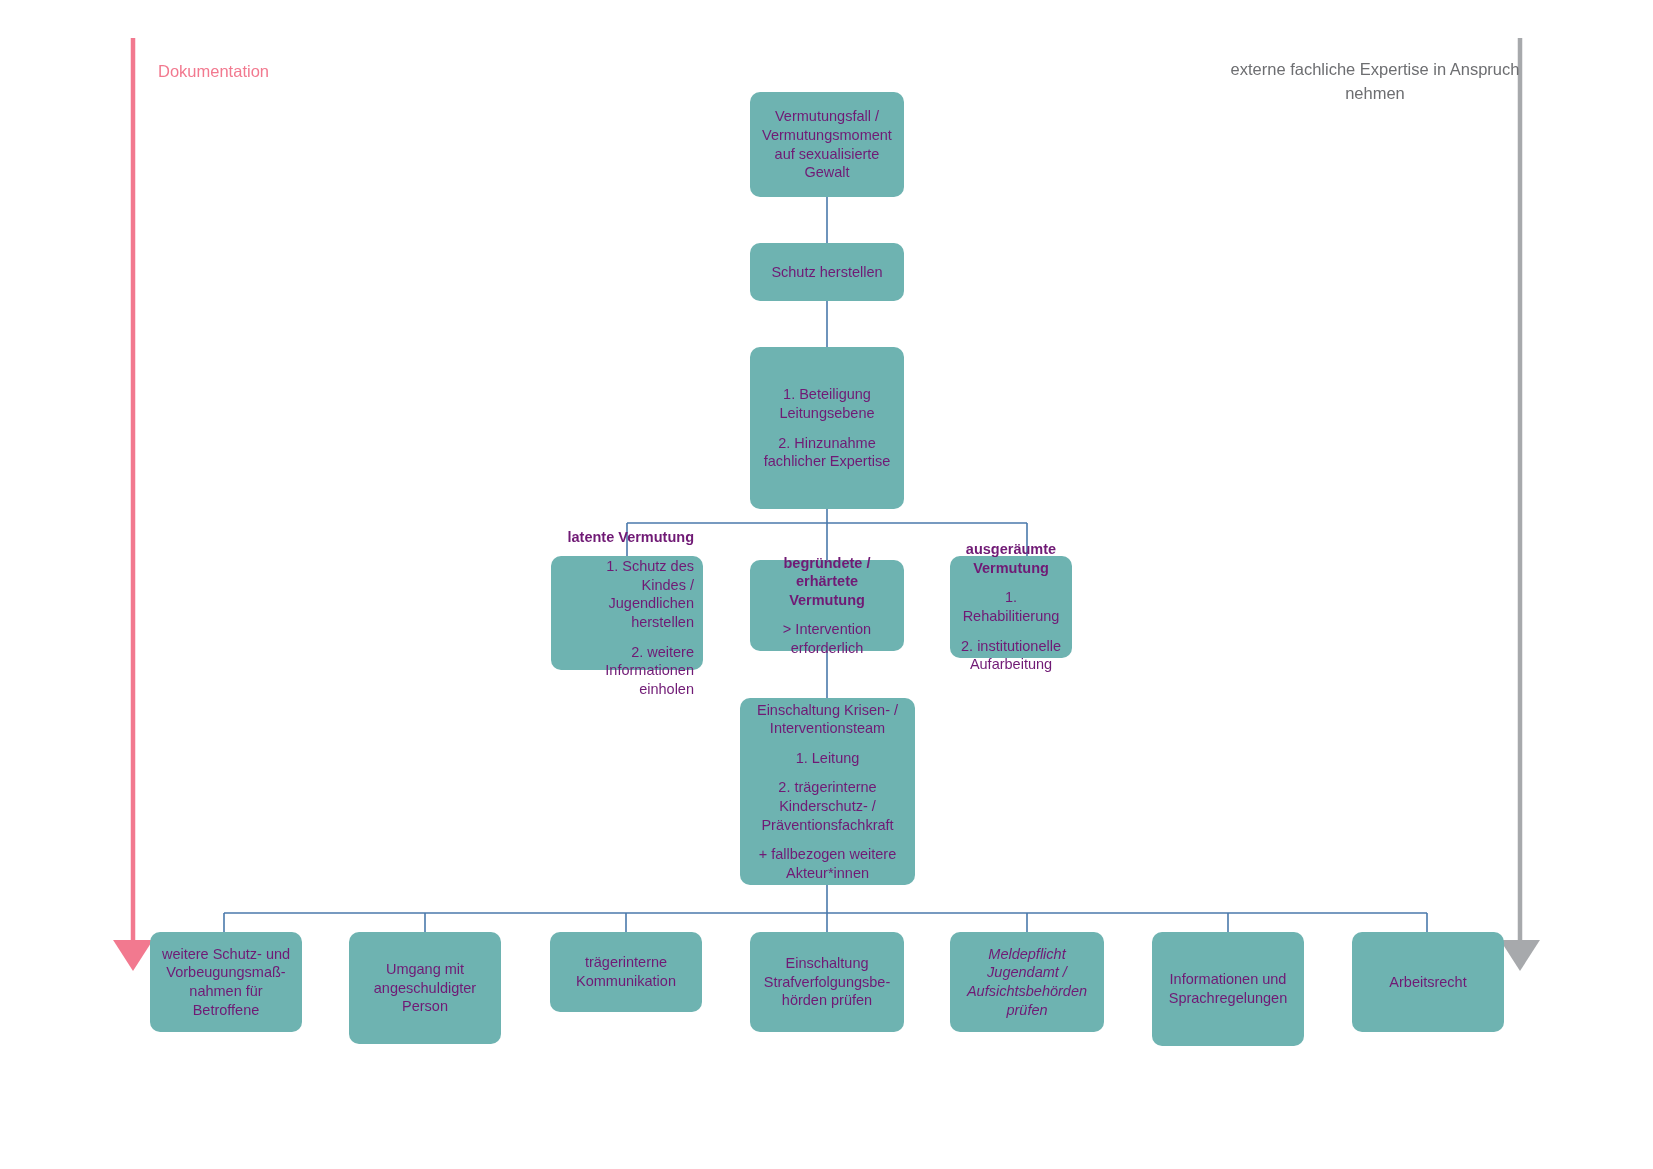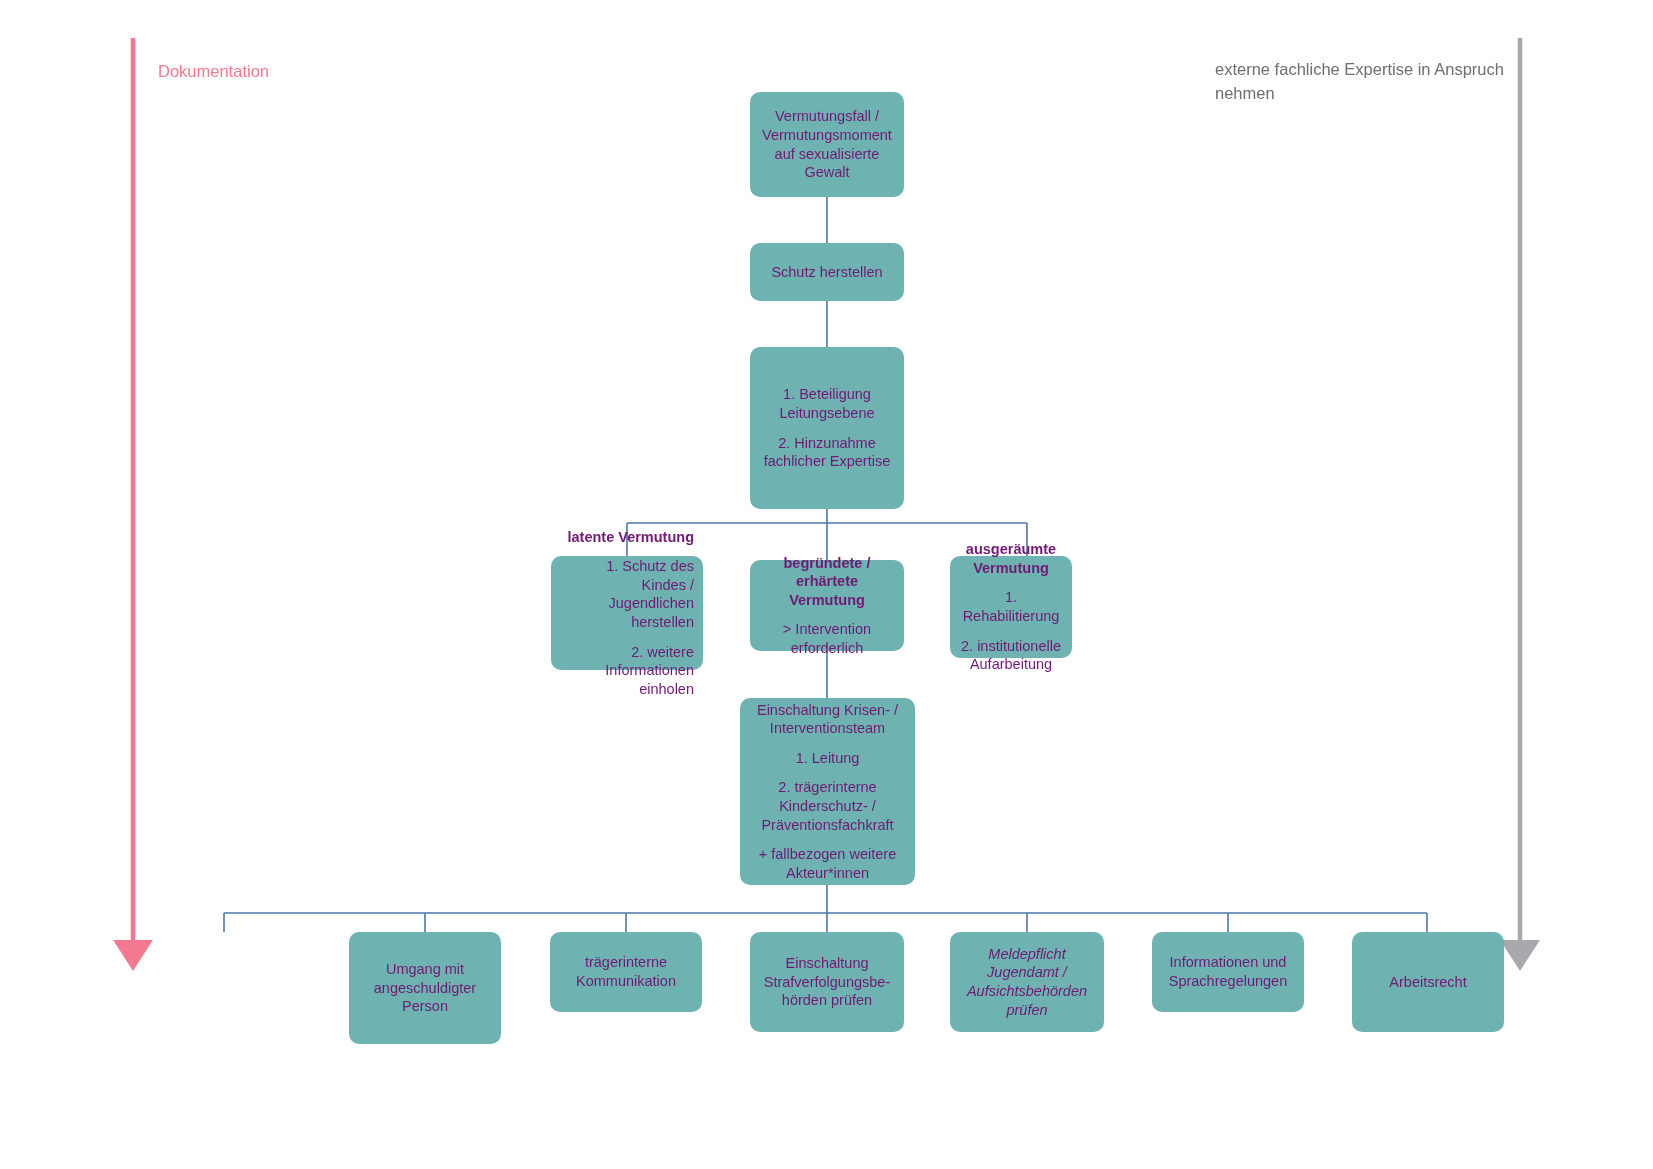--- a/index.html
+++ b/index.html
@@ -69,21 +69,21 @@
     left: 158px;
     top: 60px;
     color: #f2798f;
     font-weight: normal;
     text-align: left;
   }
   #ext-label {
     right: 146px;
     top: 58px;
     color: #6d6e71;
-    text-align: left;
+    text-align: center;
     width: 320px;
   }
 </style>
 </head>
 <body>
 
 <div id="stage">
 
   <svg id="edges" viewBox="0 0 1653 1169" xmlns="http://www.w3.org/2000/svg">
     <defs>
@@ -209,20 +209,27 @@
       <span class="ln">2. trägerinterne</span>
       <span class="ln">Kinderschutz- /</span>
       <span class="ln">Präventionsfachkraft</span>
     </div>
     <div class="para">
       <span class="ln">+ fallbezogen weitere</span>
       <span class="ln">Akteur*innen</span>
     </div>
   </div>
 
+  <div class="node" style="left:150px; top:932px; width:152px; height:100px;">
+    <div class="para">
+      <span class="ln">weitere Schutz- und</span>
+      <span class="ln">Vorbeugungsmaß-</span>
+      <span class="ln">nahmen für Betroffene</span>
+    </div>
+  </div>
 
   <div class="node" style="left:349px; top:932px; width:152px; height:112px;">
     <div class="para">
       <span class="ln">Umgang mit</span>
       <span class="ln">angeschuldigter</span>
       <span class="ln">Person</span>
     </div>
   </div>
 
   <div class="node" style="left:550px; top:932px; width:152px; height:80px;">
@@ -242,21 +249,21 @@
 
   <div class="node" style="left:950px; top:932px; width:154px; height:100px;font-style:italic;">
     <div class="para">
       <span class="ln">Meldepflicht</span>
       <span class="ln">Jugendamt /</span>
       <span class="ln">Aufsichtsbehörden</span>
       <span class="ln">prüfen</span>
     </div>
   </div>
 
-  <div class="node" style="left:1152px; top:932px; width:152px; height:80px;">
+  <div class="node" style="left:1152px; top:932px; width:152px; height:114px;">
     <div class="para">
       <span class="ln">Informationen und</span>
       <span class="ln">Sprachregelungen</span>
     </div>
   </div>
 
   <div class="node" style="left:1352px; top:932px; width:152px; height:100px;">
     <div class="para">
       <span class="ln">Arbeitsrecht</span>
     </div>

